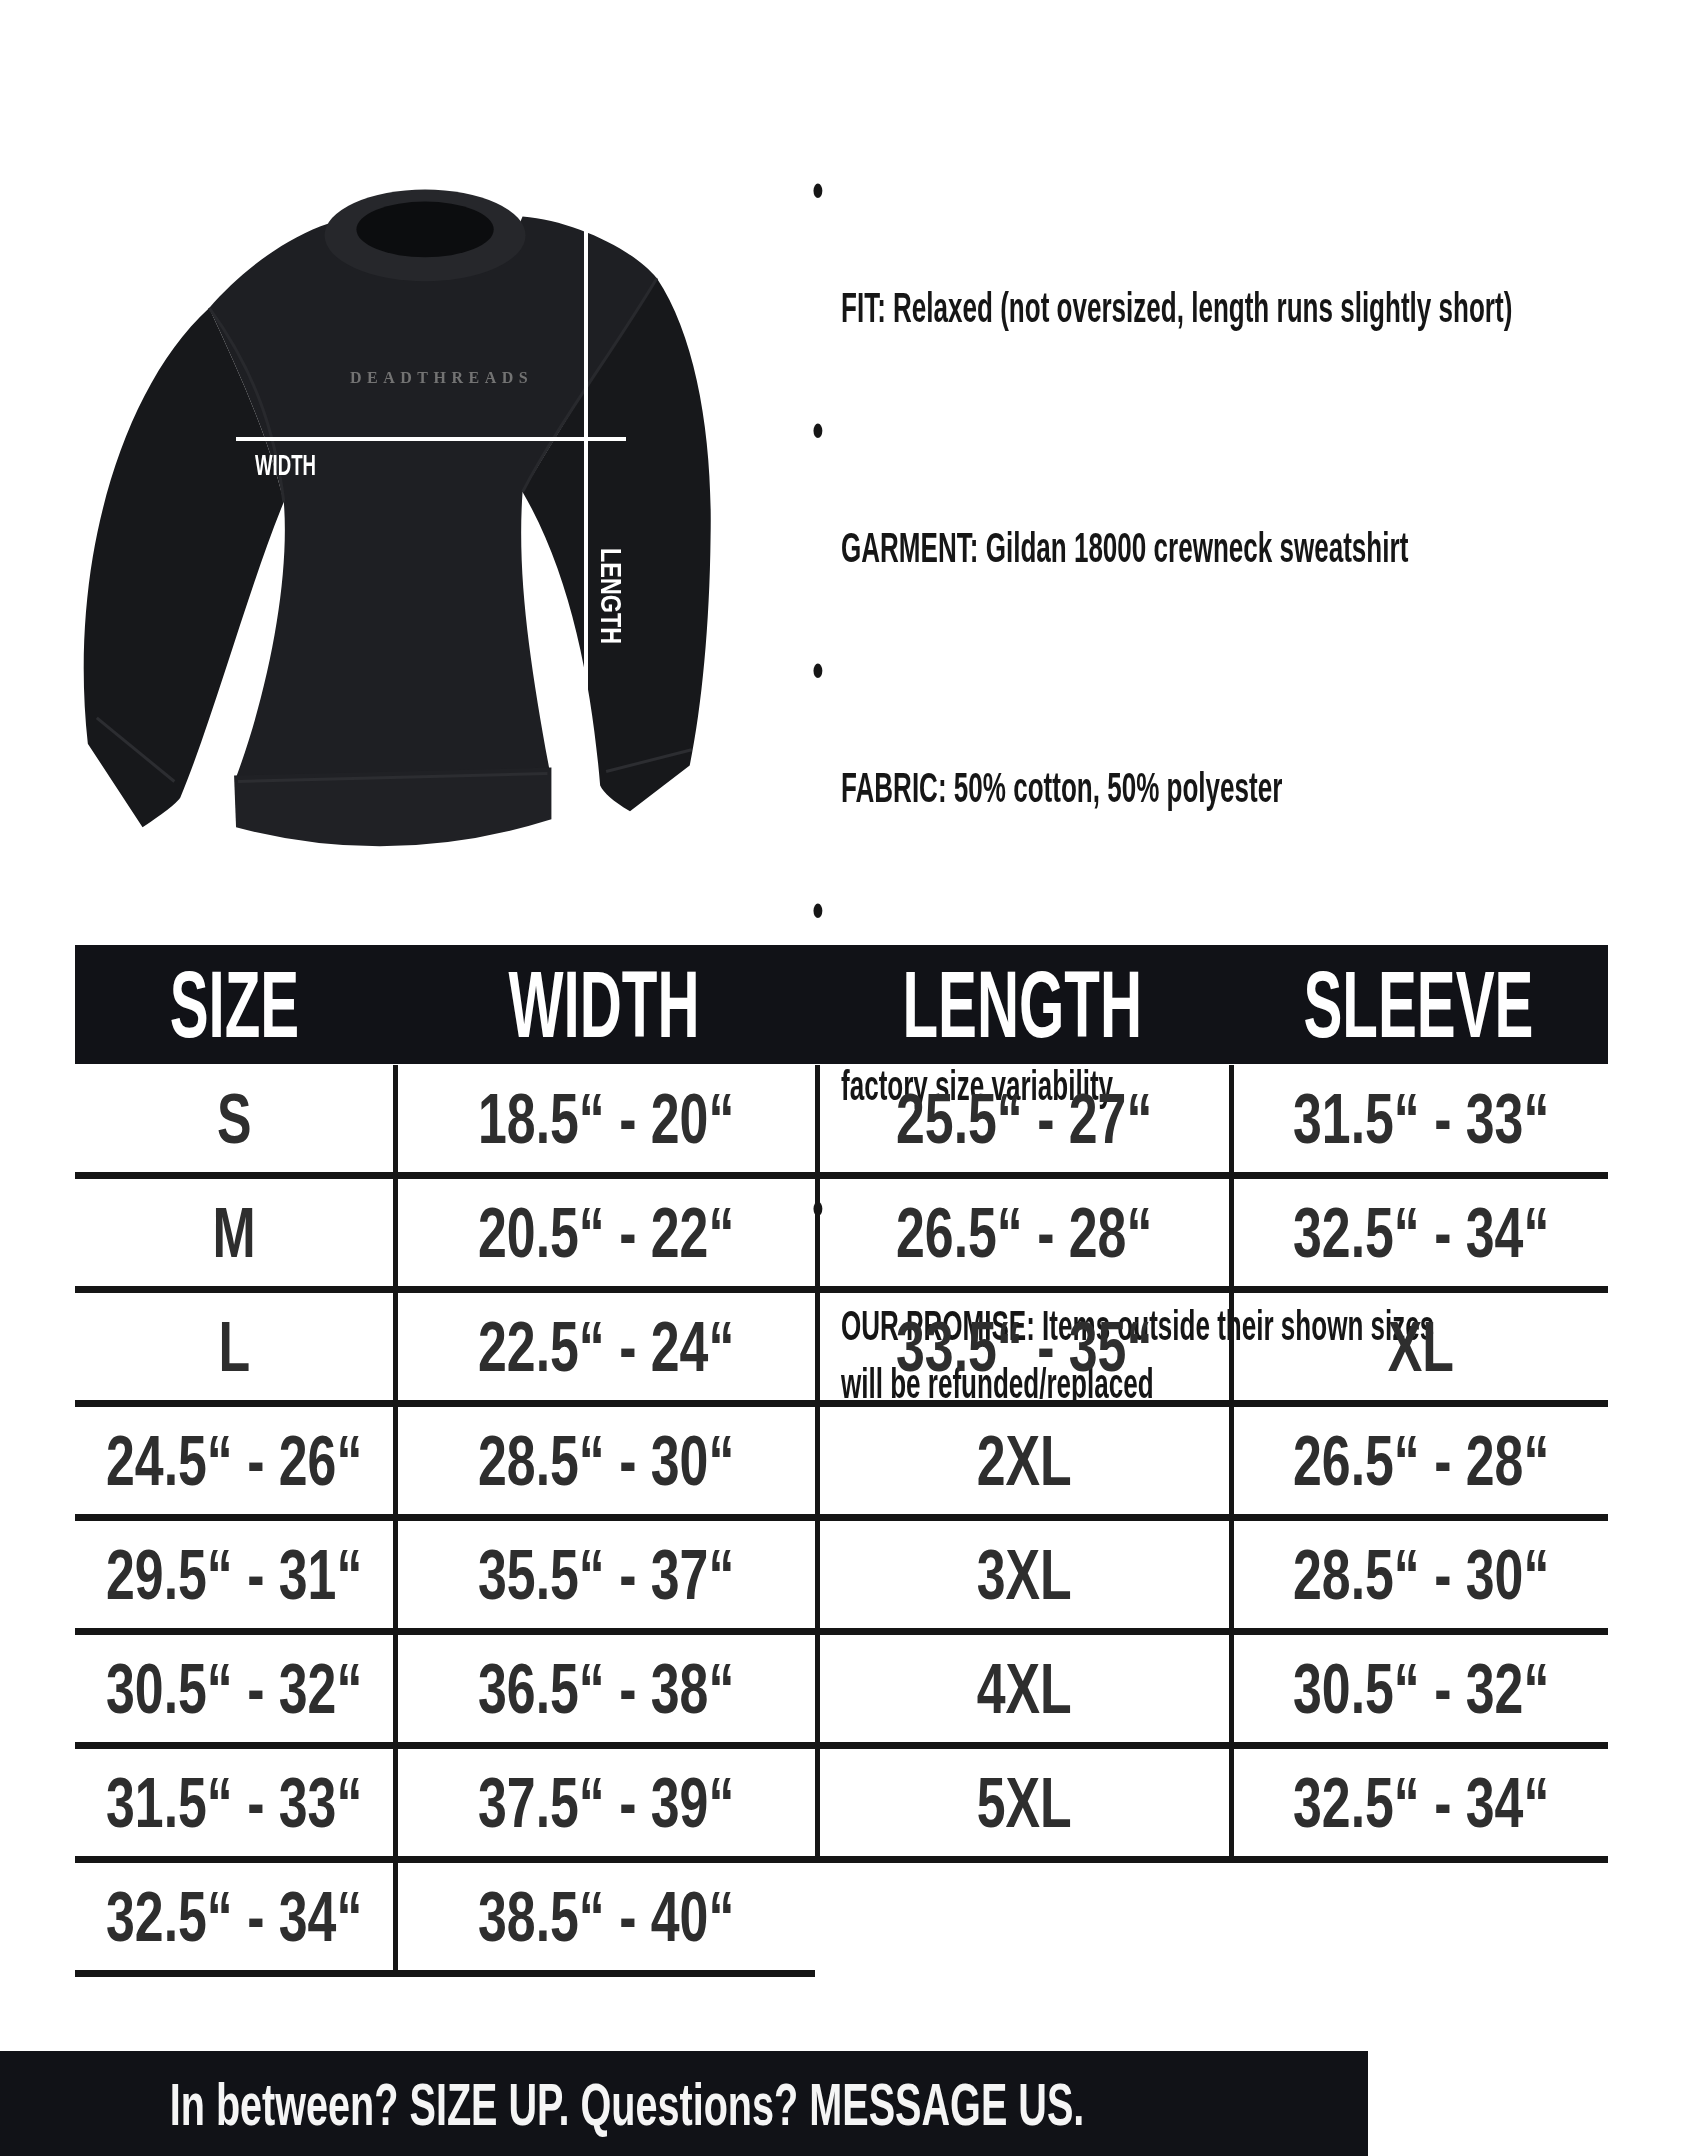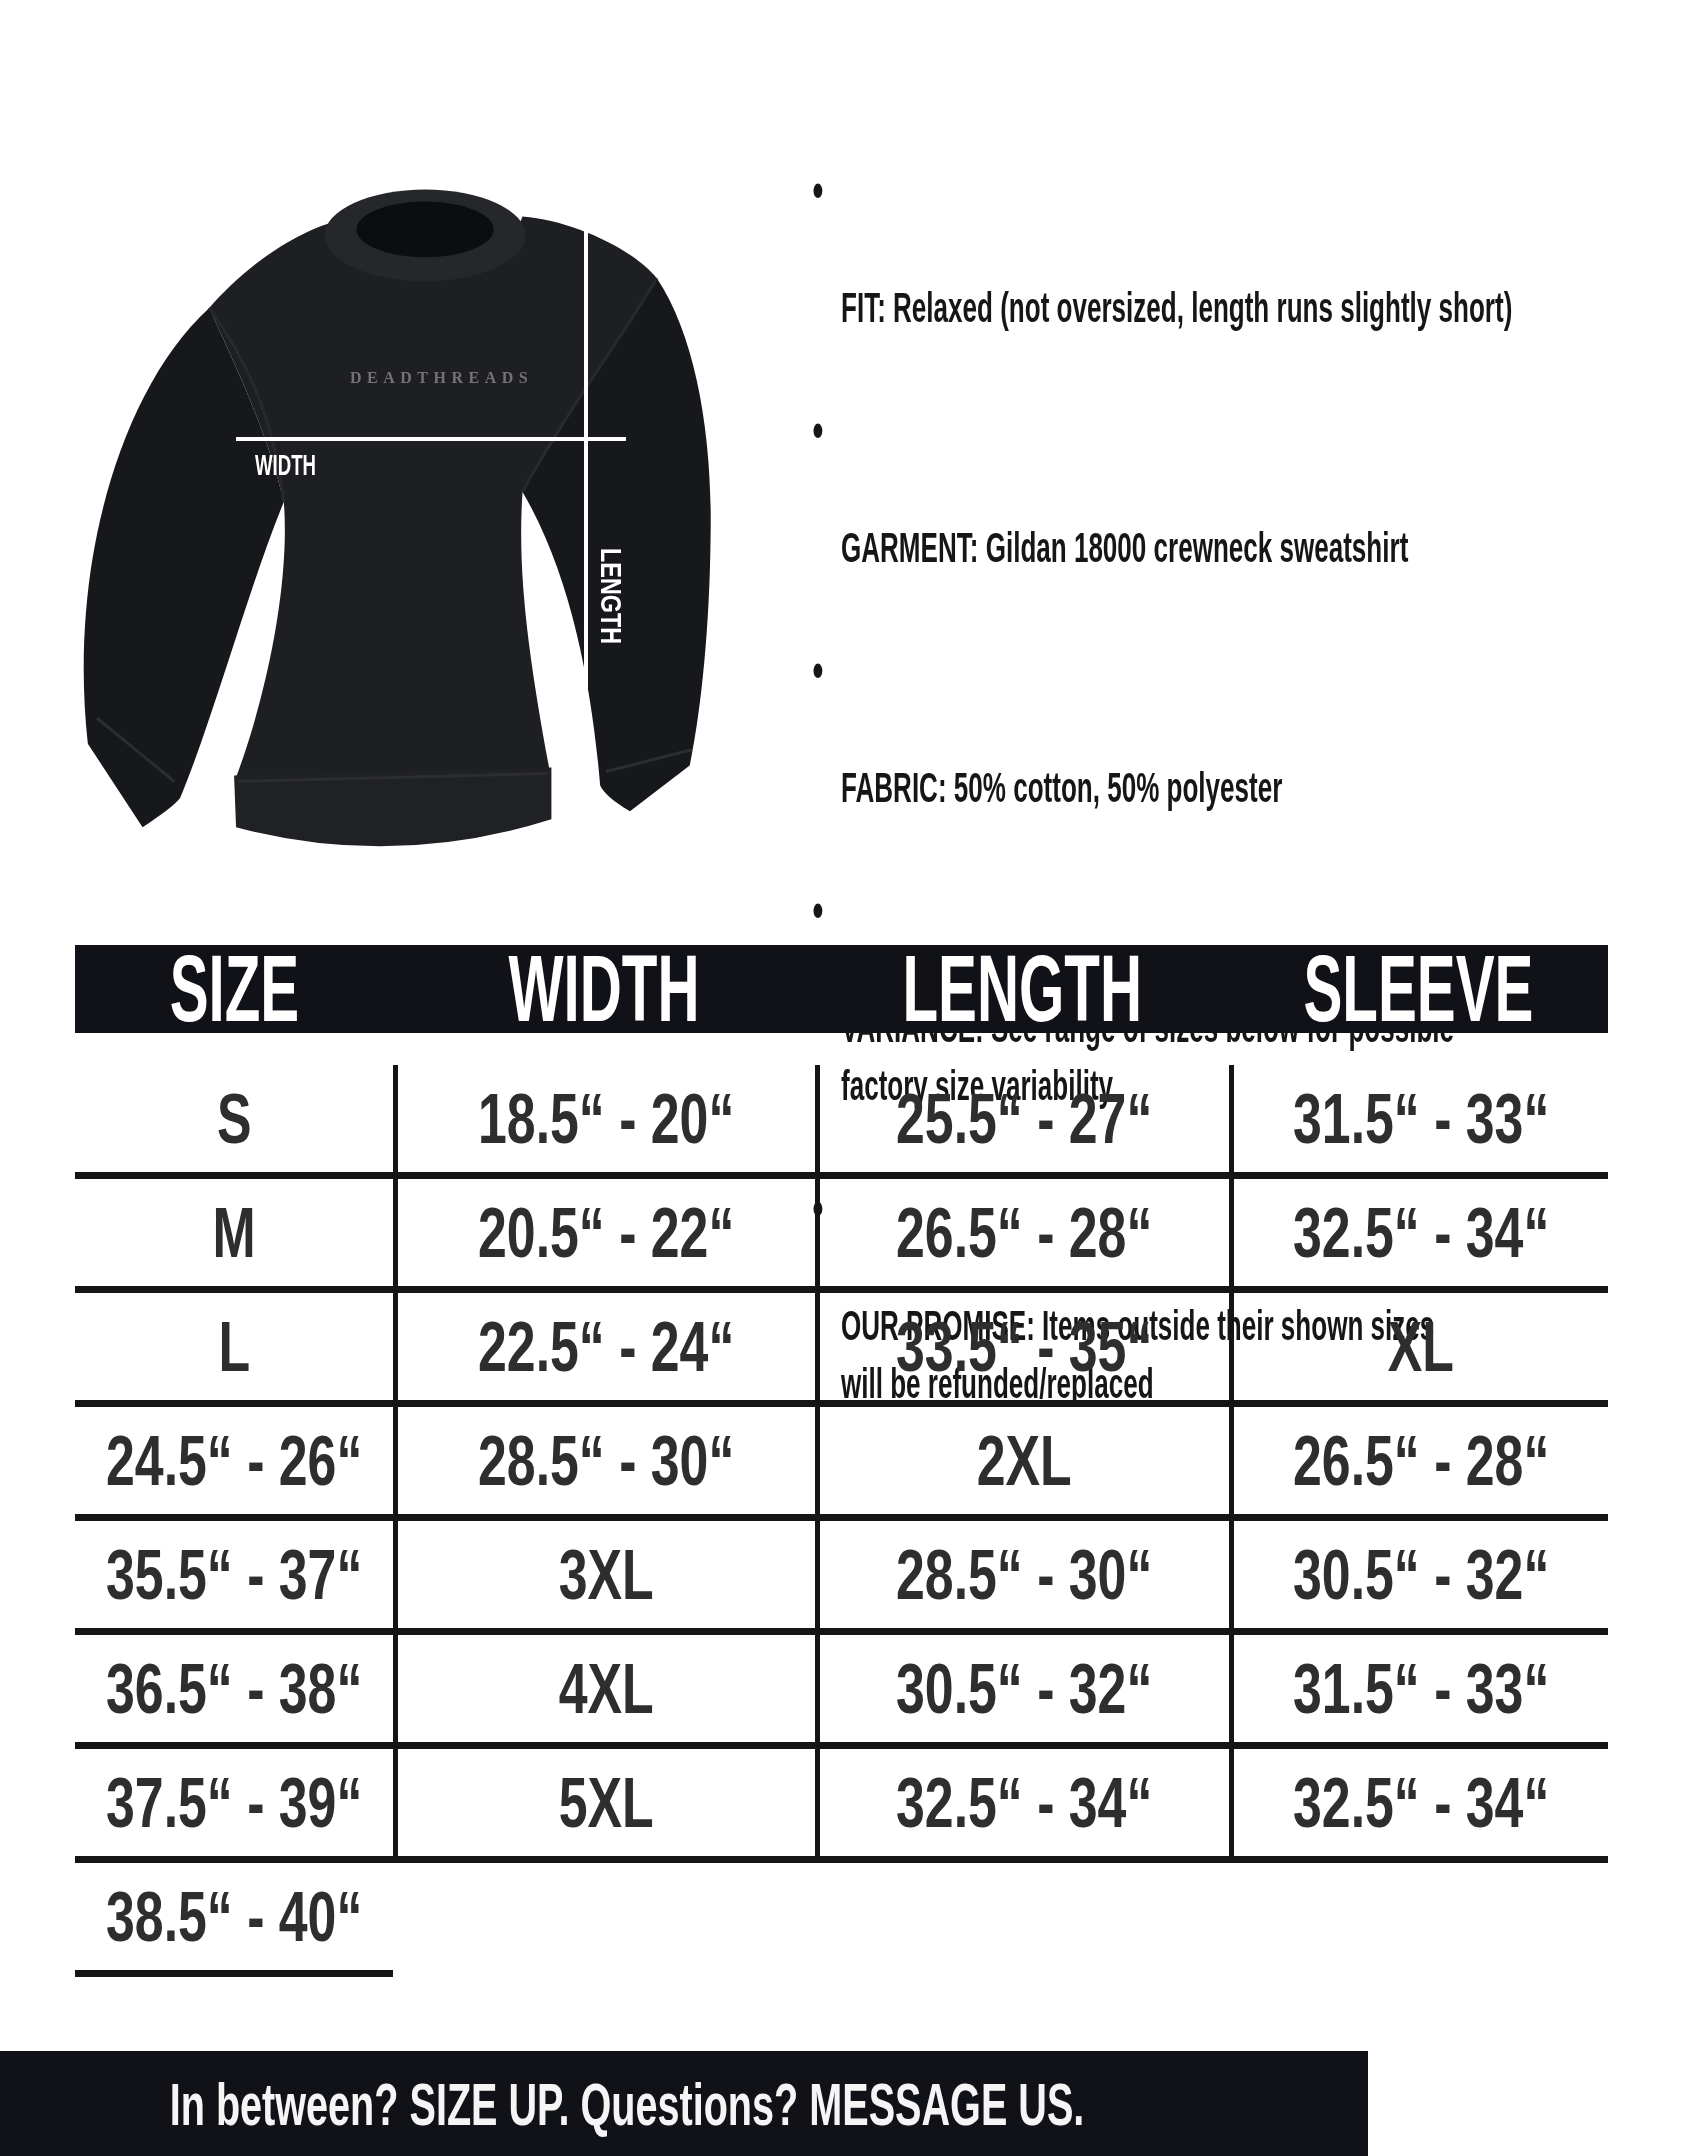--- a/index.html
+++ b/index.html
@@ -20,21 +20,21 @@
                transform-origin:0 0;white-space:nowrap;}
 
   
   .bullets{position:absolute;left:841px;top:163px;width:1343px;margin:0;padding:0;list-style:none;
            transform:scaleX(.62);transform-origin:0 0;color:#161616;}
   .bullets li{position:relative;font-size:42px;line-height:58px;font-weight:bold;
               margin:0 0 66px 0;white-space:pre-line;}
   .bullets .dot{position:absolute;left:-46px;top:-2px;font-size:50px;}
 
   
-  .thead{position:absolute;left:75px;top:945px;width:1533px;height:88px;background:#111217;
+  .thead{position:absolute;left:75px;top:945px;width:1533px;height:119px;background:#111217;
          display:flex;align-items:center;color:#ffffff;justify-content:flex-end;}
   .thead .th{display:flex;align-items:center;justify-content:center;height:100%;}
   .thead .c1{width:318px;} .thead .c2{width:422px;} .thead .c3{width:414px;} .thead .c4{width:379px;}
   .th-text{display:inline-block;font-size:94px;font-weight:bold;transform:scaleX(.62);white-space:nowrap;}
 
   .tbody{position:absolute;left:75px;top:1065px;width:1533px;display:grid;
          grid-template-columns:318px 422px 414px 379px;grid-auto-rows:114px;color:#2e2e2e;}
   .tbody .cell{display:flex;align-items:center;justify-content:center;
                border-bottom:7px solid #151515;box-sizing:border-box;}
   .tbody .cell:nth-child(4n+2),.tbody .cell:nth-child(4n+3),.tbody .cell:nth-child(4n){
@@ -172,20 +172,23 @@
         <span class="cell-text">28.5“ - 30“</span>
       </div>
 
     <div class="cell">
         <span class="cell-text">2XL</span>
       </div>
     <div class="cell">
         <span class="cell-text">26.5“ - 28“</span>
       </div>
     <div class="cell">
+        <span class="cell-text">29.5“ - 31“</span>
+      </div>
+    <div class="cell">
         <span class="cell-text">35.5“ - 37“</span>
       </div>
 
     <div class="cell">
         <span class="cell-text">3XL</span>
       </div>
     <div class="cell">
         <span class="cell-text">28.5“ - 30“</span>
       </div>
     <div class="cell">

